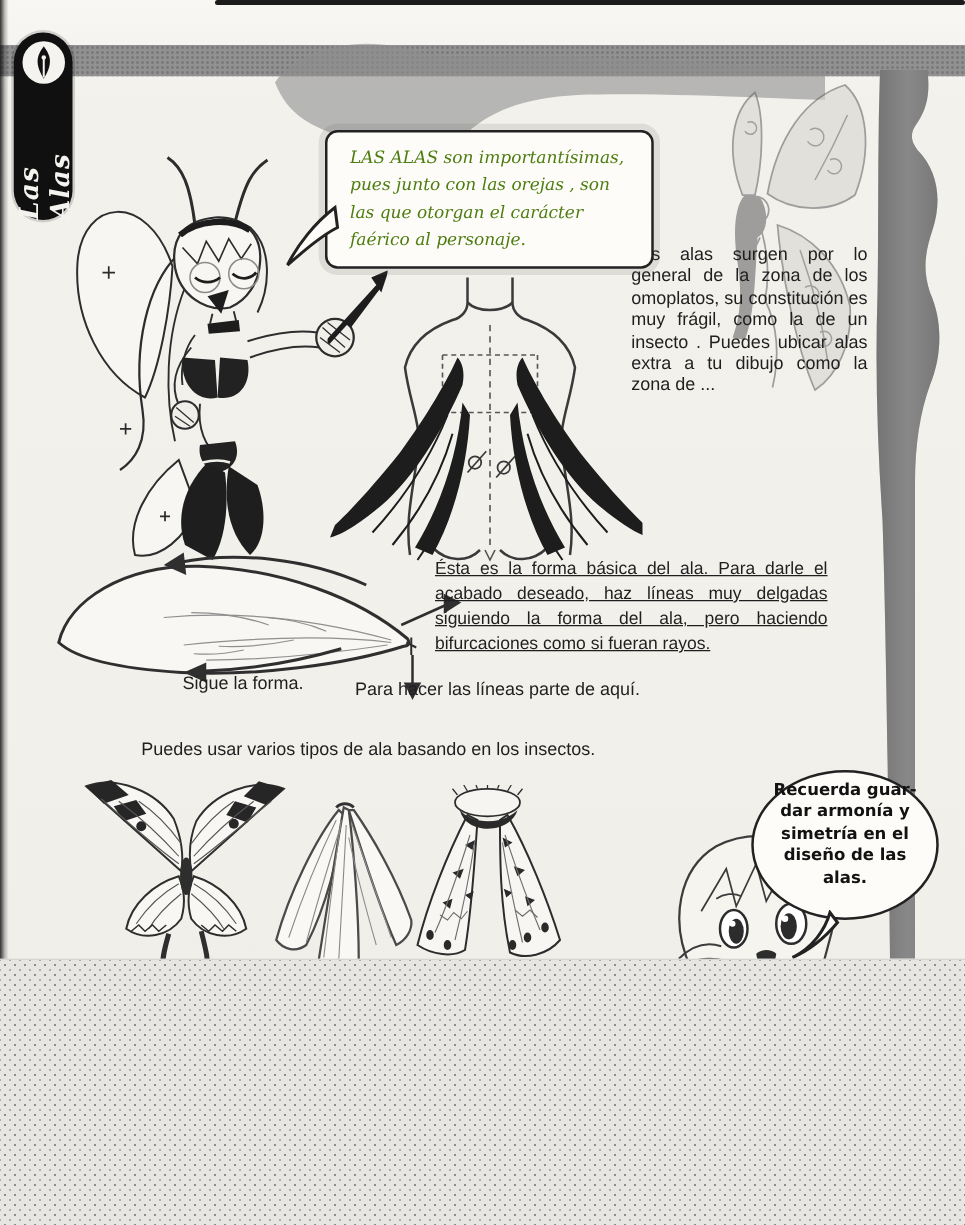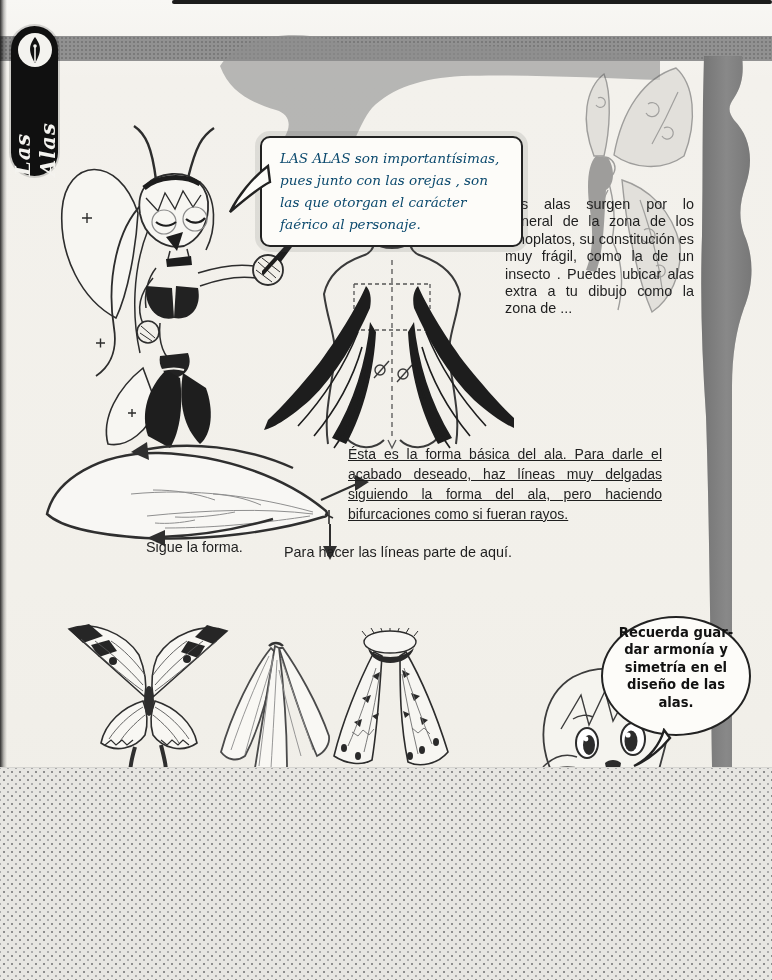--- a/index.html
+++ b/index.html
@@ -30,23 +30,22 @@
     flex:1;display:flex;align-items:center;justify-content:center;
     writing-mode:vertical-rl;transform:rotate(180deg);
     font-family:"DejaVu Serif",serif;font-style:italic;font-weight:bold;
     font-size:21px;color:#f4f3ef;letter-spacing:1px;padding-bottom:6px;
   }
   
   .bubble-top{
     left:260px;top:104px;width:263px;min-height:96px;background:#fdfcf9;
     border:2.5px solid #222;border-radius:10px;z-index:12;
     padding:9px 16px 10px 18px;box-sizing:border-box;
-    font-family:"DejaVu Serif",serif;font-style:italic;font-size:13.6px;line-height:1.62;color:#0c4a6e;
+    font-family:"DejaVu Serif",serif;font-style:italic;font-size:13.6px;line-height:1.62;color:#4d7c0f;
     box-shadow:0 0 0 5px rgba(90,90,90,.14);
-    margin-top:32px;
   }
   .bubble-bottom{
     left:601px;top:616px;width:150px;height:120px;background:#fdfcf9;
     border:2.5px solid #222;border-radius:50%;z-index:12;
     display:flex;justify-content:center;text-align:center;
     font-family:"DejaVu Sans",sans-serif;font-weight:bold;font-size:13.2px;line-height:1.32;
     color:#121212;white-space:pre-line;padding:6px;box-sizing:border-box;
   }
   
   .rightcol{left:505px;top:196px;width:189px;z-index:8;}
@@ -235,20 +234,21 @@
     <polygon points="320,37 334,44 320,53" fill="#2f2f2f"></polygon>
     <path d="M290,76 L298,80 M294,72 L294,86" stroke="#2f2f2f" stroke-width="1.6"></path>
     <line x1="295" y1="86" x2="295" y2="110" stroke="#2f2f2f" stroke-width="2"></line>
     <polygon points="288,108 302,108 295,122" fill="#2f2f2f"></polygon>
   </svg>
 
   <div class="abs para-basic">Ésta es la forma básica del ala. Para darle el acabado deseado, haz líneas muy delgadas siguiendo la forma del ala, pero haciendo bifurcaciones como si fueran rayos.</div>
   <div class="abs cap" style="left:146px;top:539px;">Sigue la forma.</div>
   <div class="abs cap" style="left:284px;top:544px;">Para hacer las líneas parte de aquí.</div>
 
+  <div class="abs intro">Puedes usar varios tipos de ala basando en los insectos.</div>
 
   <svg class="abs ill" style="left:55px;top:615px;" width="185" height="160" viewBox="0 0 185 160">
     <g stroke="#2e2e2e" stroke-width="1.6" fill="#f8f7f3">
       <path d="M90,82 L14,14 C38,5 70,18 84,40 C90,55 92,70 90,82 Z"></path>
       <path d="M98,82 L172,16 C148,7 116,19 102,42 C96,57 96,70 98,82 Z"></path>
       <path d="M88,86 C68,92 50,108 46,128 C60,138 80,134 90,120 C94,106 92,96 88,86 Z"></path>
       <path d="M100,86 C120,92 138,108 142,128 C128,138 108,134 98,120 C94,106 96,96 100,86 Z"></path>
     </g>
     <g fill="#262626">
       <path d="M14,14 L34,9 L48,21 L28,28 Z"></path>

